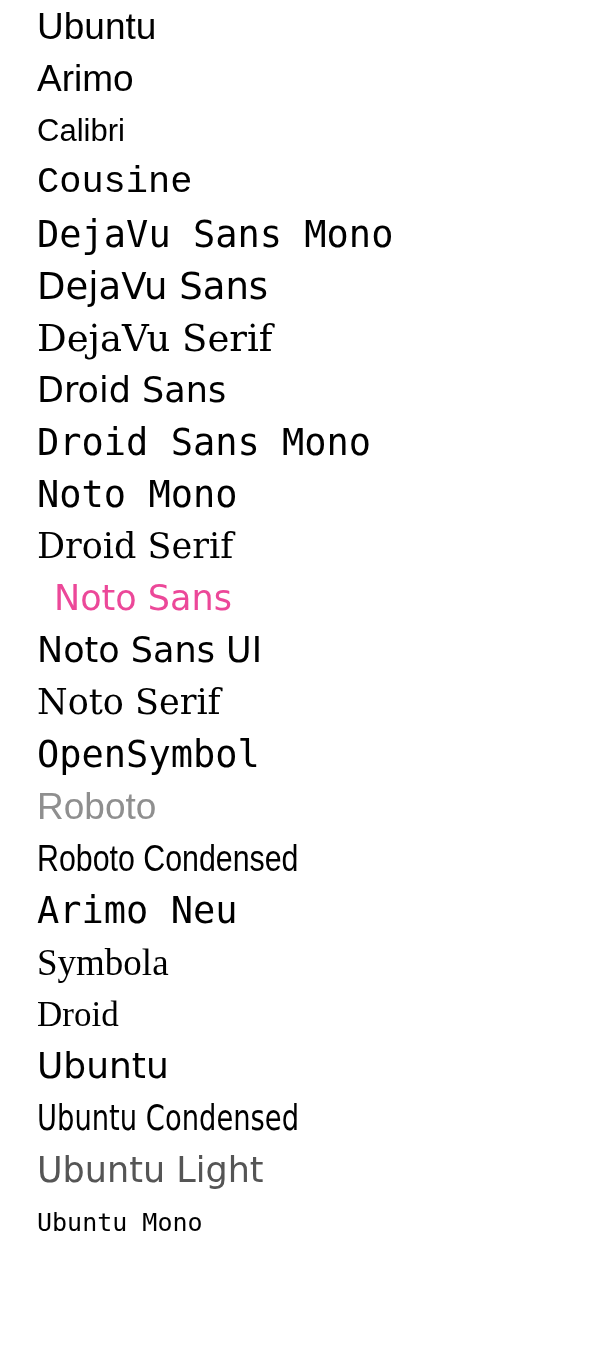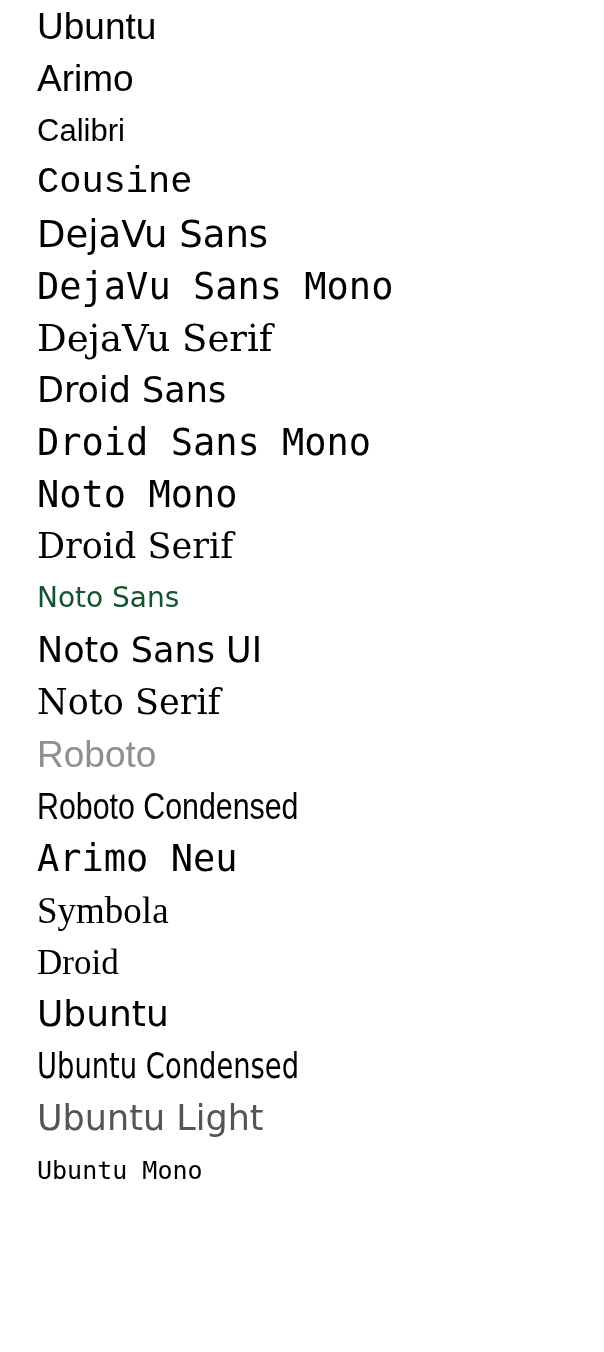--- a/index.html
+++ b/index.html
@@ -47,48 +47,51 @@
     <div class="font-row">
       <span class="font-label f-liberation-sans" style="font-size: 37px; color: rgb(0, 0, 0);">Arimo</span>
     </div>
     <div class="font-row">
       <span class="font-label f-liberation-sans" style="font-size: 31px; color: rgb(0, 0, 0);">Calibri</span>
     </div>
     <div class="font-row">
       <span class="font-label f-liberation-mono" style="font-size: 37px; color: rgb(0, 0, 0);">Cousine</span>
     </div>
     <div class="font-row">
-      <span class="font-label f-dejavu-sans" style="font-size: 37px; color: rgb(0, 0, 0);">DejaVu Sans</span>
+      <span class="font-label f-dejavu-mono" style="font-size: 37px; color: rgb(0, 0, 0);">DejaVu Sans Mono</span>
     </div>
     <div class="font-row">
-      <span class="font-label f-dejavu-mono" style="font-size: 37px; color: rgb(0, 0, 0);">DejaVu Sans Mono</span>
+      <span class="font-label f-dejavu-sans" style="font-size: 37px; color: rgb(0, 0, 0);">DejaVu Sans</span>
     </div>
     <div class="font-row">
       <span class="font-label f-dejavu-serif" style="font-size: 37px; color: rgb(0, 0, 0);">DejaVu Serif</span>
     </div>
     <div class="font-row">
       <span class="font-label f-dejavu-sans" style="font-size: 35px; color: rgb(0, 0, 0);">Droid Sans</span>
     </div>
     <div class="font-row">
       <span class="font-label f-dejavu-mono" style="font-size: 37px; color: rgb(0, 0, 0);">Droid Sans Mono</span>
     </div>
     <div class="font-row">
       <span class="font-label f-dejavu-mono" style="font-size: 37px; color: rgb(0, 0, 0);">Noto Mono</span>
     </div>
     <div class="font-row">
       <span class="font-label f-dejavu-serif" style="font-size: 35px; color: rgb(0, 0, 0);">Droid Serif</span>
     </div>
     <div class="font-row">
-      <span class="font-label f-dejavu-sans" style="font-size: 28px; color: #14532d;">Noto Sans</span>
+      <span class="font-label f-dejavu-sans" style="font-size: 35px; color: #ec4899; margin-left: 17px;">Noto Sans</span>
     </div>
     <div class="font-row">
       <span class="font-label f-dejavu-sans" style="font-size: 35px; color: rgb(0, 0, 0);">Noto Sans UI</span>
     </div>
     <div class="font-row">
       <span class="font-label f-dejavu-serif" style="font-size: 35px; color: rgb(0, 0, 0);">Noto Serif</span>
+    </div>
+    <div class="font-row">
+      <span class="font-label f-dejavu-mono" style="font-size: 37px; color: rgb(0, 0, 0);">OpenSymbol</span>
     </div>
     <div class="font-row">
       <span class="font-label f-liberation-sans" style="font-size: 37px; color: rgb(143, 143, 143);">Roboto</span>
     </div>
     <div class="font-row">
       <span class="font-label f-liberation-sans" style="font-size: 37px; color: rgb(0, 0, 0); transform: scaleX(0.82);">Roboto Condensed</span>
     </div>
     <div class="font-row">
       <span class="font-label f-dejavu-mono" style="font-size: 37px; color: rgb(0, 0, 0);">Arimo Neu</span>
     </div>

